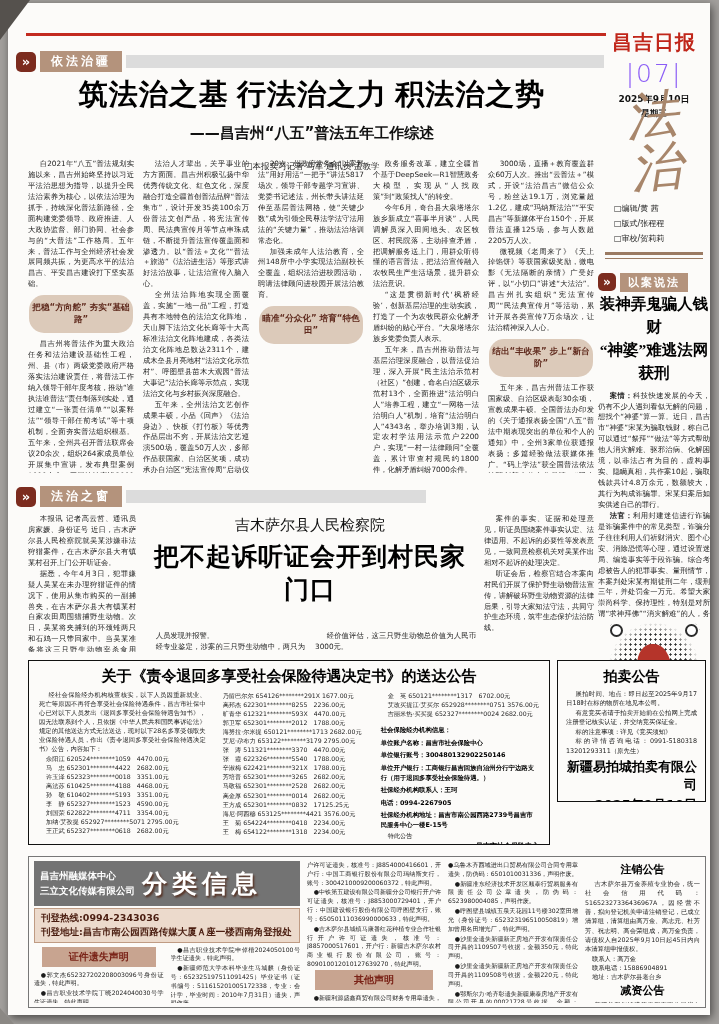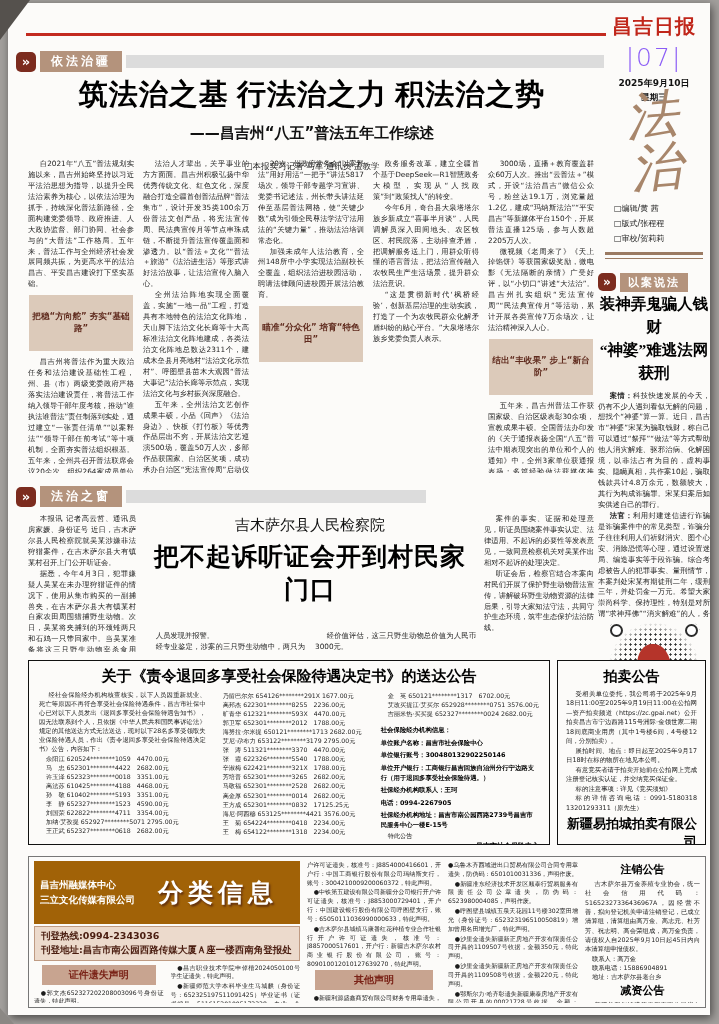--- a/index.html
+++ b/index.html
@@ -15,38 +15,38 @@
   
   .top-rule{position:absolute;left:18px;top:30px;width:580px;height:3px;background:#c32b20;}
   .sec-banner{position:absolute;display:flex;align-items:center;gap:4px;}
   .b-circle{width:20px;height:20px;border-radius:5px;background:#7c2c1f;color:#fff;font-weight:bold;
             font-size:13px;line-height:20px;text-align:center;flex:none;}
   .b-label{background:#b4937c;color:#fff;font-weight:bold;font-size:12px;padding:2px 11px;
            letter-spacing:3px;white-space:nowrap;}
   .b-bar{height:13px;background:#dcdcdc;}
 
   
-  .masthead{position:absolute;right:4px;top:10px;width:104px;text-align:center;}
+  .masthead{position:absolute;right:4px;top:26px;width:104px;text-align:center;}
   .paper-name{color:#c0261a;font-weight:900;font-size:20px;letter-spacing:1px;
               font-family:"Liberation Serif",serif;}
   .page-num{font-size:25px;color:#8b5cf6;margin-top:3px;font-weight:300;letter-spacing:2px;}
   .m-date{font-size:9px;font-weight:bold;margin-top:5px;color:#111;}
   .m-week{font-size:8.5px;font-weight:bold;margin-top:2px;color:#111;}
 
   
   .headline-wrap{position:absolute;left:28px;top:72px;width:552px;text-align:center;}
   .headline{font-size:29px;font-weight:900;letter-spacing:1px;color:#000;
             font-family:"Liberation Serif","DejaVu Serif",serif;}
   .subhead-line{font-size:15px;font-weight:700;margin-top:9px;color:#111;}
   .byline{font-size:8.5px;margin-top:18px;color:#222;}
   .lead-cols{position:absolute;left:20px;top:156px;width:566px;height:314px;display:flex;gap:9px;overflow:hidden;}
   .lead-col{flex:1;overflow:hidden;}
   .body-p{font-size:7.3px;line-height:1.5;text-align:justify;margin:0;text-indent:1.6em;color:#1c1c1c;}
-  .subhead{margin:5px 1px 6px;padding:16px 0;text-align:center;font-size:8.6px;font-weight:bold;
-           color:#5f2a1d;background:#dccaba;text-indent:0;}
+  .subhead{margin:5px 1px 6px;padding:7px 0;text-align:center;font-size:8.6px;font-weight:bold;
+           color:#5f2a1d;background:#dccaba;text-indent:0;border-radius:15px;}
 
   
   .fz-area{position:absolute;left:20px;top:511px;width:566px;height:138px;display:flex;gap:8px;overflow:hidden;}
   .fz-colL{width:108px;overflow:hidden;}
   .fz-center{width:332px;}
   .fz-t1{font-size:15px;text-align:center;font-family:"Liberation Serif",serif;color:#111;margin-top:2px;}
   .fz-t2{font-size:25px;font-weight:900;text-align:center;font-family:"Liberation Serif",serif;
          color:#000;margin-top:5px;letter-spacing:1px;}
   .fz-sub{display:flex;gap:10px;margin-top:25px;height:62px;overflow:hidden;justify-content:flex-end;}
   .fz-sub>div{flex:1;overflow:hidden;}
@@ -81,31 +81,31 @@
   .notice1{position:absolute;left:20px;top:657px;width:522px;height:185px;border:1.5px solid #111;
            box-sizing:border-box;padding:6px 10px 4px;overflow:hidden;background:#fcfbf9;}
   .n-title{font-size:15px;font-weight:900;text-align:center;font-family:"Liberation Serif",serif;color:#000;}
   .n-cols{display:flex;gap:10px;margin-top:5px;}
   .n-colA{width:172px;}.n-colB{width:160px;}.n-colC{flex:1;}
   .notice1 .ad-p{font-size:6.3px;line-height:1.42;text-align:justify;text-indent:1.5em;margin:0;color:#1c1c1c;}
   .notice1 .ad-line{font-size:6.2px;line-height:1.46;white-space:nowrap;padding-left:7px;color:#1c1c1c;}
   .notice1 .ad-bold{font-size:6.4px;font-weight:bold;line-height:1.5;margin-top:3px;color:#000;}
   .notice1 .ad-sign{font-size:7px;font-weight:bold;text-align:right;margin-top:1px;color:#000;}
   .notice1 .ad-gap{height:5px;}
-  .notice2{position:absolute;left:549px;top:657px;width:149px;height:185px;border:1.5px solid #111;
+  .notice2{position:absolute;left:549px;top:657px;width:149px;height:142px;border:1.5px solid #111;
            box-sizing:border-box;padding:6px 8px;overflow:hidden;background:#fcfbf9;}
   .notice2 .ad-title{font-size:14px;font-weight:900;text-align:center;font-family:"Liberation Serif",serif;margin-bottom:4px;}
   .notice2 .ad-p{font-size:6.4px;line-height:1.48;text-align:justify;text-indent:1.5em;margin:0;color:#1c1c1c;}
   .notice2 .ad-sign{font-size:13px;font-weight:bold;text-align:right;margin-top:2px;}
 
   
   .bottom-box{position:absolute;left:20px;top:853px;width:678px;height:152px;border:1px solid #777;
               box-sizing:border-box;padding:4px 5px;display:flex;gap:7px;background:#fcfbf9;}
   .ads-left{width:266px;display:flex;flex-direction:column;flex:none;}
-  .cls-header{background:#a16207;padding:15px 6px;display:flex;align-items:center;gap:23px;}
+  .cls-header{background:#737373;padding:6px 6px;display:flex;align-items:center;gap:7px;}
   .cls-co{color:#fff;font-weight:bold;font-size:9.5px;line-height:1.55;white-space:nowrap;}
   .cls-big{color:#fff;font-weight:900;font-size:25px;letter-spacing:5px;white-space:nowrap;
            font-family:"Liberation Serif",serif;text-shadow:1.5px 2px 2px rgba(80,35,18,.8);}
   .cls-contact{background:#ecdacc;border:1px solid #bf9b83;padding:2px 6px;margin-top:2px;}
   .cls-contact div{font-size:9.5px;font-weight:900;color:#4a1d10;line-height:1.5;white-space:nowrap;}
   .ads-row{display:flex;gap:7px;flex:1;margin-top:3px;overflow:hidden;}
   .ad-colA,.ad-colB{flex:1;overflow:hidden;}
   .ad-col3{width:134px;overflow:hidden;flex:none;}
   .ad-col4{width:130px;overflow:hidden;flex:none;}
   .ad-col5{flex:1;overflow:hidden;}
@@ -162,20 +162,21 @@
       </div>
       <div class="lead-col">
         <p class="body-p">20次，州政府常务会“以案释法”用好用活“一把手”讲法5817场次，领导干部专题学习宣讲、党委书记述法，州长带头讲法延伸至基层普法网格，使“关键少数”成为引领全民尊法学法守法用法的“关键力量”，推动法治培训常态化。</p>
         <p class="body-p">加强未成年人法治教育，全州148所中小学实现法治副校长全覆盖，组织法治进校园活动，聘请法律顾问进校园开展法治教育。</p>
         <div class="subhead">瞄准“分众化” 培育“特色田”</div>
       </div>
       <div class="lead-col">
         <p class="body-p">政务服务改革，建立全疆首个基于DeepSeek—R1智慧政务大模型，实现从“人找政策”到“政策找人”的转变。</p>
         <p class="body-p">今年6月，奇台县大泉塔塔尔族乡新成立“喜事半月谈”，人民调解员深入田间地头、农区牧区、村民院落，主动排查矛盾，把调解服务送上门，用群众听得懂的语言普法，把法治宣传融入农牧民生产生活场景，提升群众法治意识。</p>
         <p class="body-p">“这是贯彻新时代‘枫桥经验’，创新基层治理的生动实践，打造了一个为农牧民群众化解矛盾纠纷的贴心平台。”大泉塔塔尔族乡党委负责人表示。</p>
+        <p class="body-p">五年来，昌吉州推动普法与基层治理深度融合，以普法促治理，深入开展“民主法治示范村（社区）”创建，命名自治区级示范村13个，全面推进“法治明白人”培养工程，建立“一网格一法治明白人”机制，培育“法治明白人”4343名，举办培训3期，认定农村学法用法示范户2200户，实现“一村一法律顾问”全覆盖，累计审查村规民约1800件，化解矛盾纠纷7000余件。</p>
       </div>
       <div class="lead-col">
         <p class="body-p">3000场，直播＋教育覆盖群众60万人次。推出“云普法＋”模式，开设“法治昌吉”微信公众号，粉丝达19.1万，浏览量超1.2亿，建成“玛纳斯法治”“平安昌吉”等新媒体平台150个，开展普法直播125场，参与人数超2205万人次。</p>
         <p class="body-p">微视频《老周来了》《天上掉馅饼》等获国家级奖励，微电影《无法隔断的亲情》广受好评，以“小切口”讲述“大法治”。昌吉州扎实组织“宪法宣传周”“民法典宣传月”等活动，累计开展各类宣传7万余场次，让法治精神深入人心。</p>
         <div class="subhead">结出“丰收果” 步上“新台阶”</div>
         <p class="body-p">五年来，昌吉州普法工作获国家级、自治区级表彰30余项，宣教成果丰硕。全国普法办印发的《关于通报表扬全国“八五”普法中期表现突出的单位和个人的通知》中，全州3家单位获通报表扬；多篇经验做法获媒体推广。“码上学法”获全国普法依法治理创新十佳文化品牌，“码上办”入选全国媒体融合典型案例，“庭审零距离”小程序荣获全国优秀政法新媒体公共服务先锋……这些成绩成为“八五”普法圆满收官和“九五”普法规划开篇蓄势的坚实基础。</p>
       </div>
     </div>
 
   <div class="sec-banner" style="left:8px;top:483px;">
@@ -297,21 +298,20 @@
           <div class="ad-bold">电话：0994-2267905</div>
           <div class="ad-bold">社保经办机构地址：昌吉市南公园西路2739号昌吉市民服务中心一楼E-15号</div>
           <div class="ad-line">特此公告</div>
           <div class="ad-sign">昌吉市社会保险中心</div>
         </div>
     </div>
   </div>
 
   <div class="notice2">
       <div class="ad-title">拍卖公告</div>
-      <p class="ad-p">受相关单位委托，我公司将于2025年9月18日11:00至2025年9月19日11:00在公拍网—资产拍卖频道（https://zc.gpai.net）公开拍卖昌吉市宁边西路115号洲际·金领世家二期18间底商业用房（其中1号楼6间，4号楼12间，分别拍卖）。</p>
       <p class="ad-p">展拍时间、地点：即日起至2025年9月17日18时在标的物所在地见本公司。</p>
       <p class="ad-p">有意竞买者请于拍卖开始前在公拍网上完成注册登记核实认证，并交纳竞买保证金。</p>
       <p class="ad-p">标的注意事项：详见《竞买须知》</p>
       <p class="ad-p">标的详情咨询电话：0991-5180318 13201293311（原先生）</p>
       <div class="ad-sign">新疆易拍城拍卖有限公司</div>
       <div class="ad-sign">2025年9月10日</div>
     </div>
 
   <div class="bottom-box">
     <div class="ads-left">

